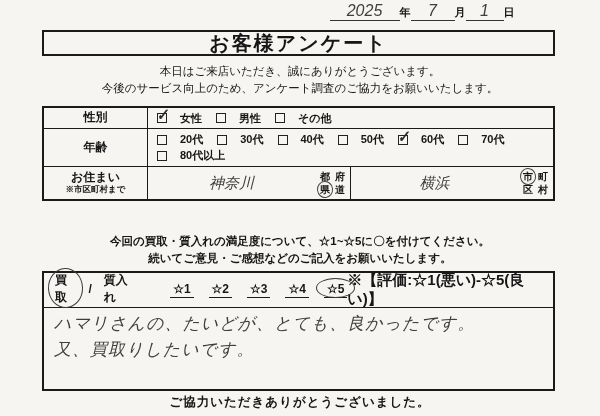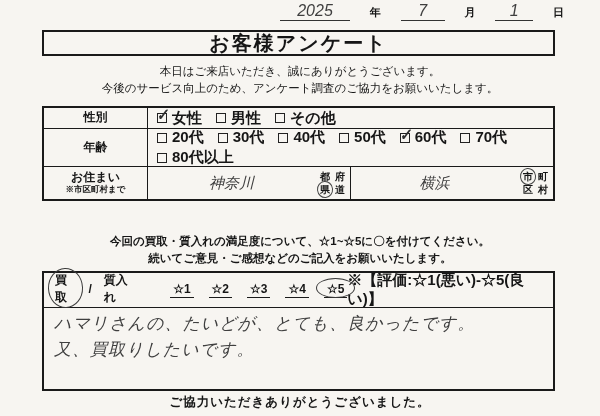--- a/index.html
+++ b/index.html
@@ -6,21 +6,21 @@
   html,body { margin:0; padding:0; }
   body {
     width:600px; height:416px; position:relative; overflow:hidden;
     background:#f7f5f1; color:#161616;
     font-family:"Liberation Sans", sans-serif;
   }
   .hw { font-style:italic; color:#3f3f3f; font-weight:400; }
 
   
   .date-row { position:absolute; top:2px; left:280px; right:36px;
-    display:flex; align-items:flex-end; justify-content:space-between; gap:0;
+    display:flex; align-items:flex-end; justify-content:center; gap:0;
     font-size:11px; font-weight:700; }
   .date-value { font-size:16px; border-bottom:1.2px solid #333;
     text-align:center; line-height:1.15; }
   .dv-year { width:70px; } .dv-month { width:44px; } .dv-day { width:38px; }
   .date-unit { padding-bottom:1px; }
 
   
   .title-box { position:absolute; left:42px; top:30px; width:513px; height:26px;
     border:2px solid #1a1a1a; display:flex; align-items:center; justify-content:center;
     font-size:20px; font-weight:700; letter-spacing:2px; }
@@ -40,22 +40,22 @@
   .th .sub { font-size:8.5px; font-weight:700; }
   .td { flex:1; display:flex; align-items:center; padding-left:9px; }
   .row-gender { height:21px; }
   .row-age { height:38px; }
   .row-res { height:32px; }
   .row-item { height:27px; }
   .age-td { flex-direction:column; align-items:flex-start; justify-content:center;
     gap:1px; padding:2px 0 2px 9px; }
   .opt-line { display:flex; align-items:center; }
 
-  .opt { display:inline-flex; align-items:center; gap:5px; margin-right:14px;
-    font-size:15px; font-weight:600; white-space:nowrap; }
+  .opt { display:inline-flex; align-items:center; gap:13px; margin-right:14px;
+    font-size:11px; font-weight:600; white-space:nowrap; }
   .cb { width:10px; height:10px; border:1.5px solid #222; position:relative; flex-shrink:0; }
   .cb.checked::after { content:"✓"; position:absolute; left:-2px; top:-8px;
     font-size:15px; color:#2e2e2e; transform:rotate(-8deg); font-style:italic; }
 
   
   .res-td { padding:0; }
   .res-value { flex:1; display:flex; align-items:center; justify-content:center;
     font-size:15px; }
   .unit-grid { display:grid; grid-template-columns:auto auto; column-gap:5px;
     padding:2px 5px; font-size:10px; font-weight:600; align-content:center; align-self:stretch; }

